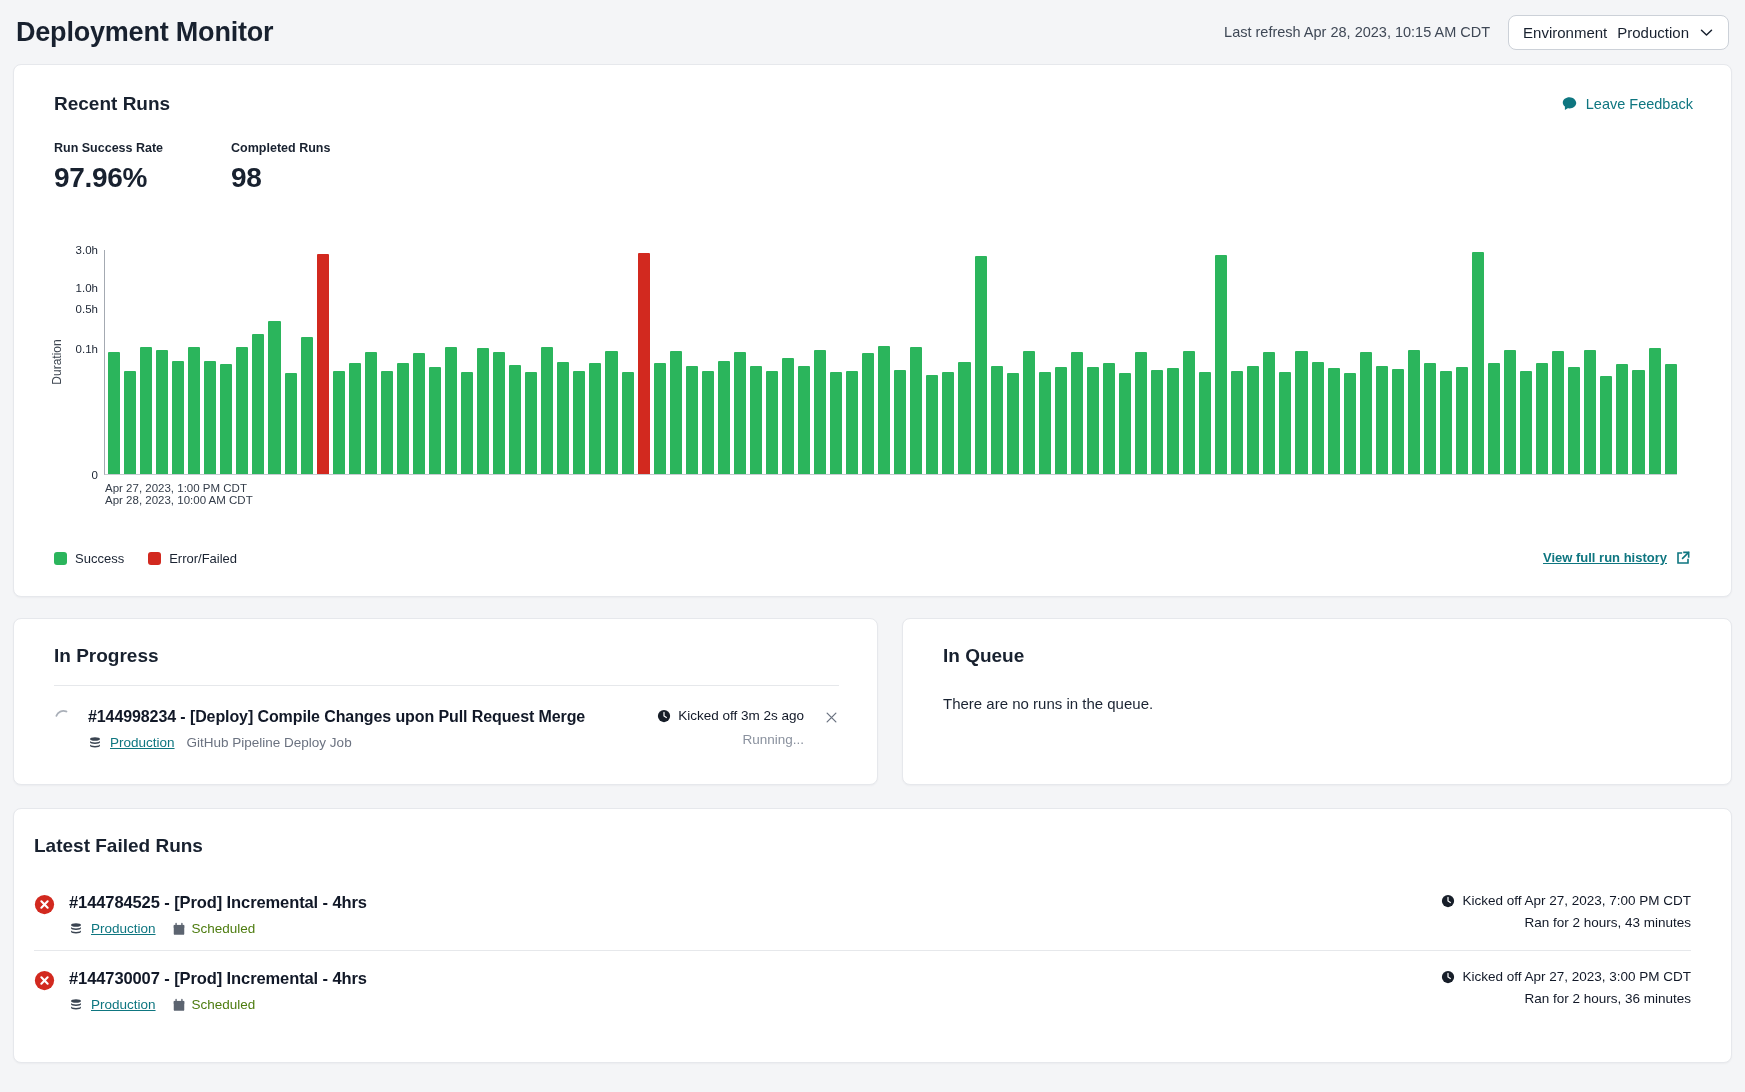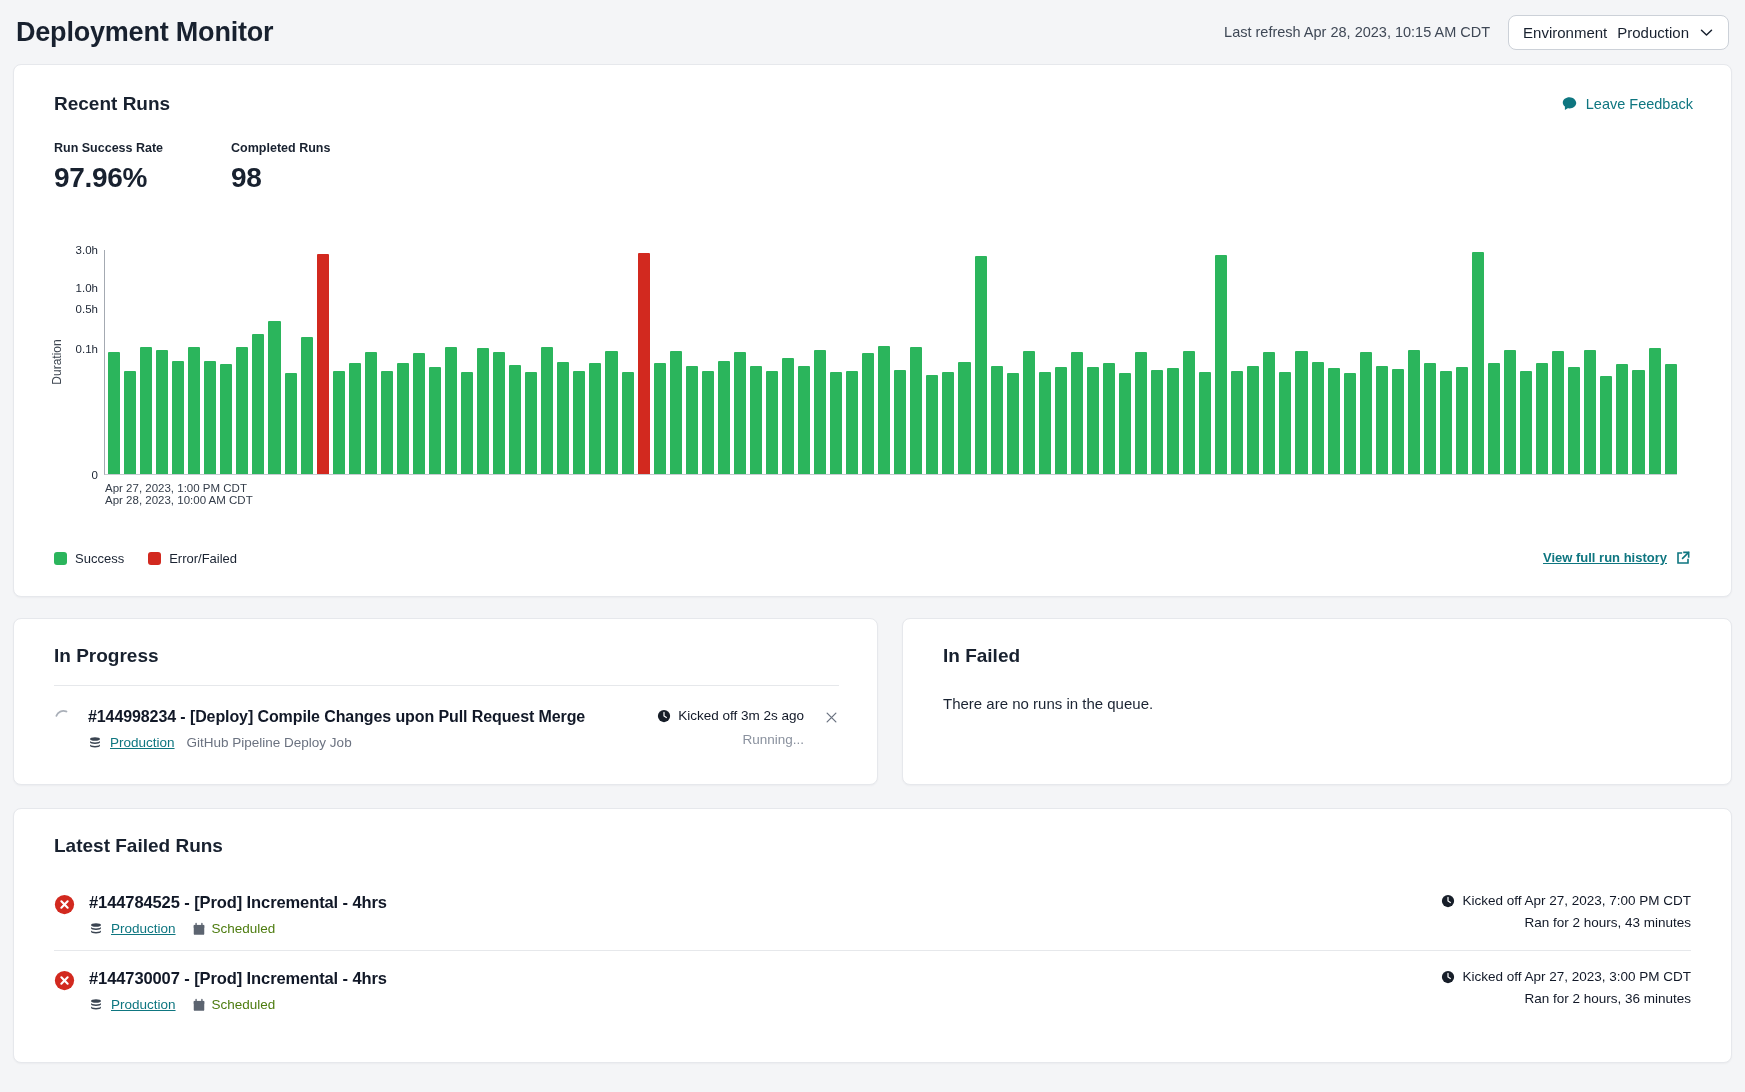--- a/index.html
+++ b/index.html
@@ -89,21 +89,21 @@
   .env-link { font-size:13.5px; color:#0e7680; text-decoration:underline; cursor:pointer; }
   .tag-job { font-size:13.5px; color:#6b7280; margin-left:4px; }
   .tag-sched { display:flex; align-items:center; gap:6px; font-size:13.5px; color:#4d7c0f; margin-left:8px; }
   .run-right { margin-left:auto; text-align:right; flex:0 0 auto; }
   .kicked-line { display:flex; align-items:center; justify-content:flex-end; gap:7px; font-size:13.5px; color:#111827; }
   .status-line { margin-top:9px; font-size:13.5px; color:#8a919e; }
   .ran-line { margin-top:7px; font-size:13.5px; color:#111827; }
   .close-btn { margin-left:20px; margin-top:2px; cursor:pointer; flex:0 0 auto; }
 
   
-  .failed-card { margin-top:23px; padding:26px 40px 36px 40px; }
+  .failed-card { margin-top:23px; padding:26px 40px 36px 20px; }
   .failed-subtitle { margin-top:9px; font-size:15px; color:#1a2332; }
   .failed-list { margin-top:28px; }
   .failed-row { display:flex; align-items:flex-start; padding:8px 0 14px 0; }
   .failed-row + .failed-row { border-top:1px solid #e6e8eb; padding-top:18px; }
   .failed-badge { flex:0 0 auto; margin-top:1px; }
   .failed-main { margin-left:14px; }
   .failed-title { font-size:16.5px; font-weight:700; color:#111827; letter-spacing:-0.1px; }
   svg { display:block; }
 </style>
 </head>
@@ -331,21 +331,21 @@
         </div>
         <span class="close-btn">
           <svg width="15" height="15" viewBox="0 0 24 24" fill="none" stroke="#6a7280" stroke-width="2" stroke-linecap="round">
               <path d="M5 5l14 14M19 5L5 19"></path>
             </svg>
         </span>
       </div>
     </div>
 
     <div class="card in-queue">
-      <div class="card-title">In Failed</div>
+      <div class="card-title">In Queue</div>
       <div class="empty-msg">There are no runs in the queue.</div>
     </div>
   </div>
 
   <div class="card failed-card">
     <div class="card-title">Latest Failed Runs</div>
 
     <div class="failed-list">
 
       <div class="failed-row">

